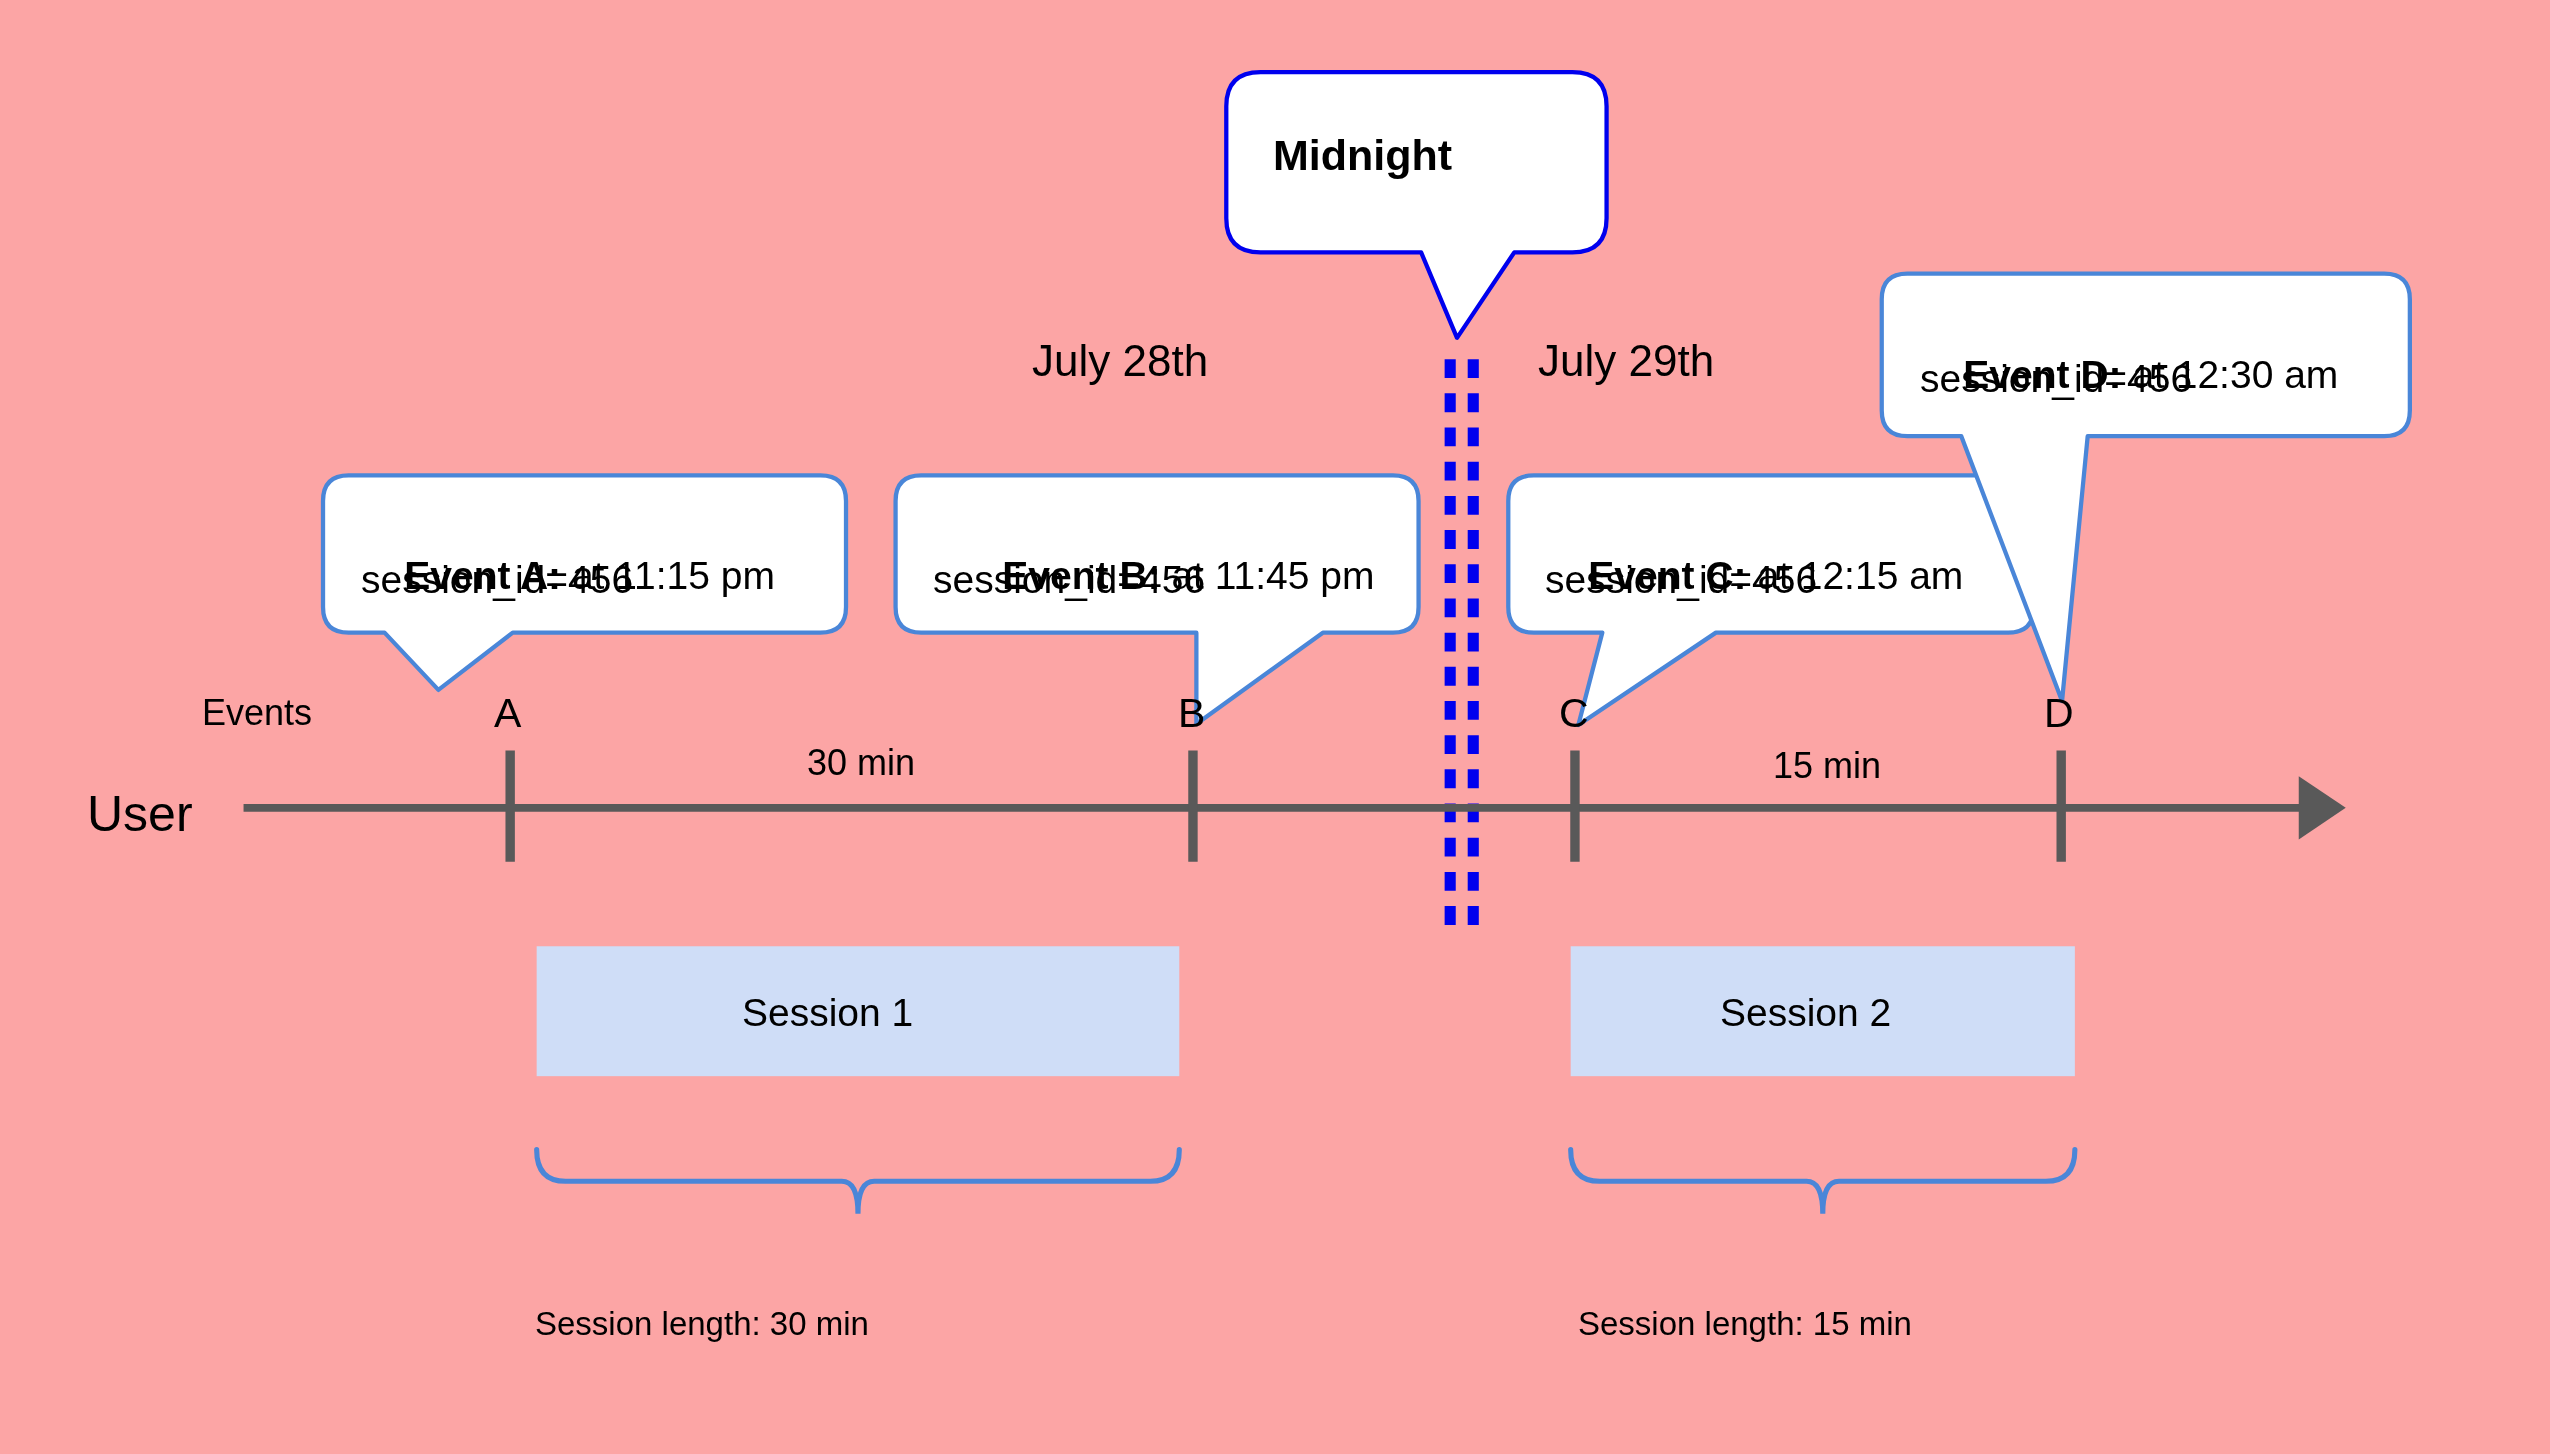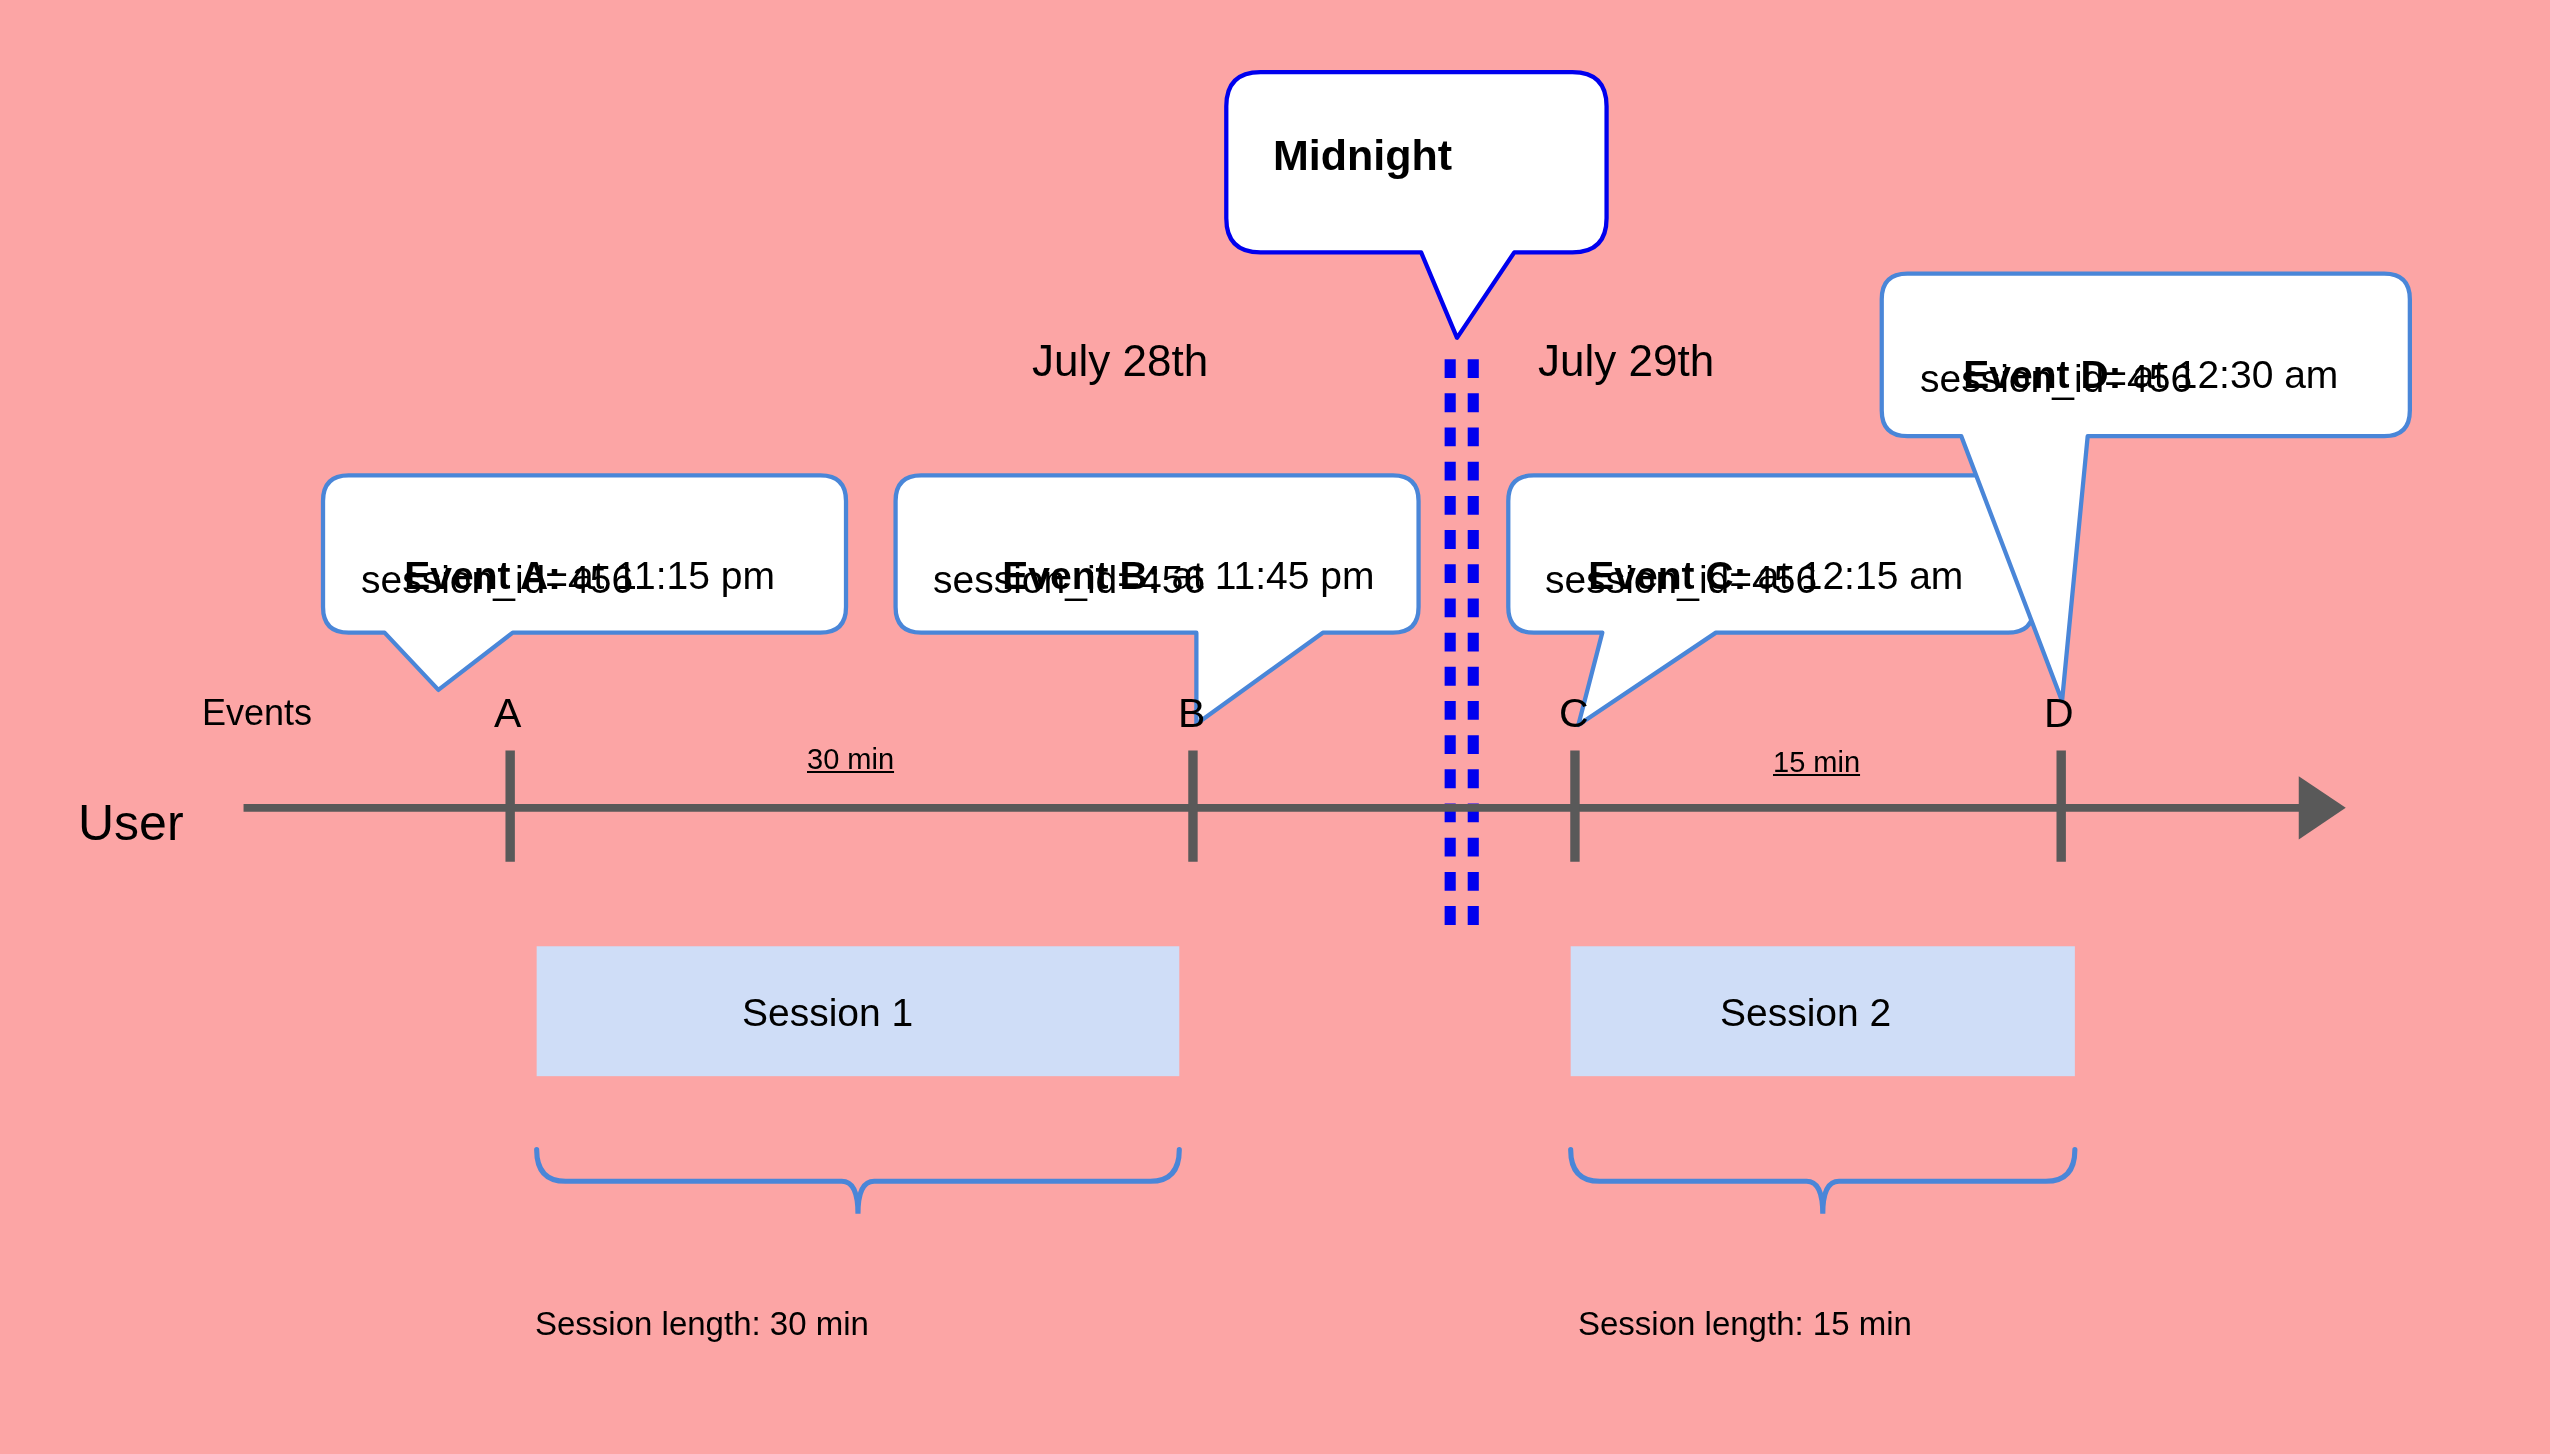--- a/index.html
+++ b/index.html
@@ -46,22 +46,21 @@
   .axis-title {
     font-size: 50px;
   }
   .lane-label {
     font-size: 36px;
   }
   .marker-label {
     font-size: 41px;
   }
   .interval-text {
-    font-size: 29px;
-    text-decoration: underline;
+    font-size: 36px;
   }
   .session-text {
     font-size: 39px;
   }
   .sessionlen-text {
     font-size: 33px;
     margin-top: 42px;
   }
 </style>
 </head>
@@ -186,21 +185,21 @@
     <b>Event C:</b><span> at 12:15 am</span>
   </div>
   <div class="txt callout-text" style="left:1545px; top:557px;">session_id=456</div>
 
   <div class="txt callout-text" style="left:1920px; top:306px;">
     <b>Event D:</b><span> at 12:30 am</span>
   </div>
   <div class="txt callout-text" style="left:1920px; top:356px;">session_id=456</div>
 
   <div class="txt lane-label" style="left:202px; top:692px;">Events</div>
-  <div class="txt axis-title" style="left:78px; top:785px;margin-top:9px;">User</div>
+  <div class="txt axis-title" style="left:87px; top:785px;">User</div>
 
   <div class="txt marker-label" style="left:494px; top:689px;">A</div>
   <div class="txt marker-label" style="left:1178px; top:689px;">B</div>
   <div class="txt marker-label" style="left:1559px; top:689px;">C</div>
   <div class="txt marker-label" style="left:2044px; top:689px;">D</div>
 
   <div class="txt interval-text" style="left:807px; top:742px;">30 min</div>
   <div class="txt interval-text" style="left:1773px; top:745px;">15 min</div>
 
   <div class="txt session-text" style="left:742px; top:990px;">Session 1</div>

